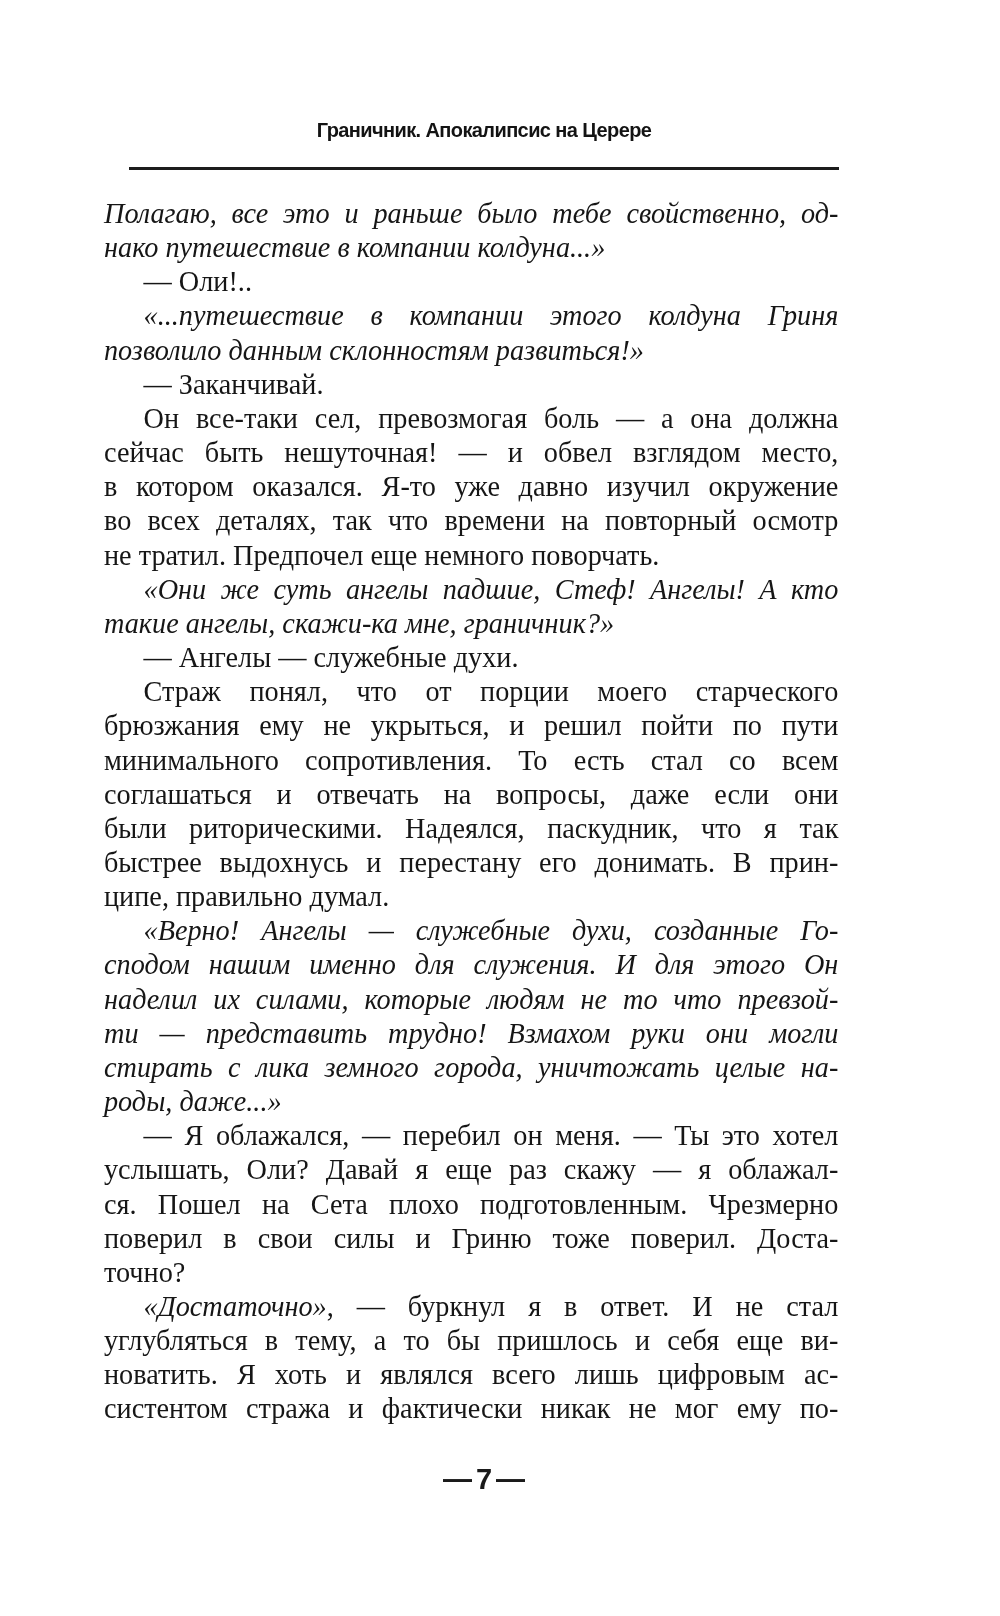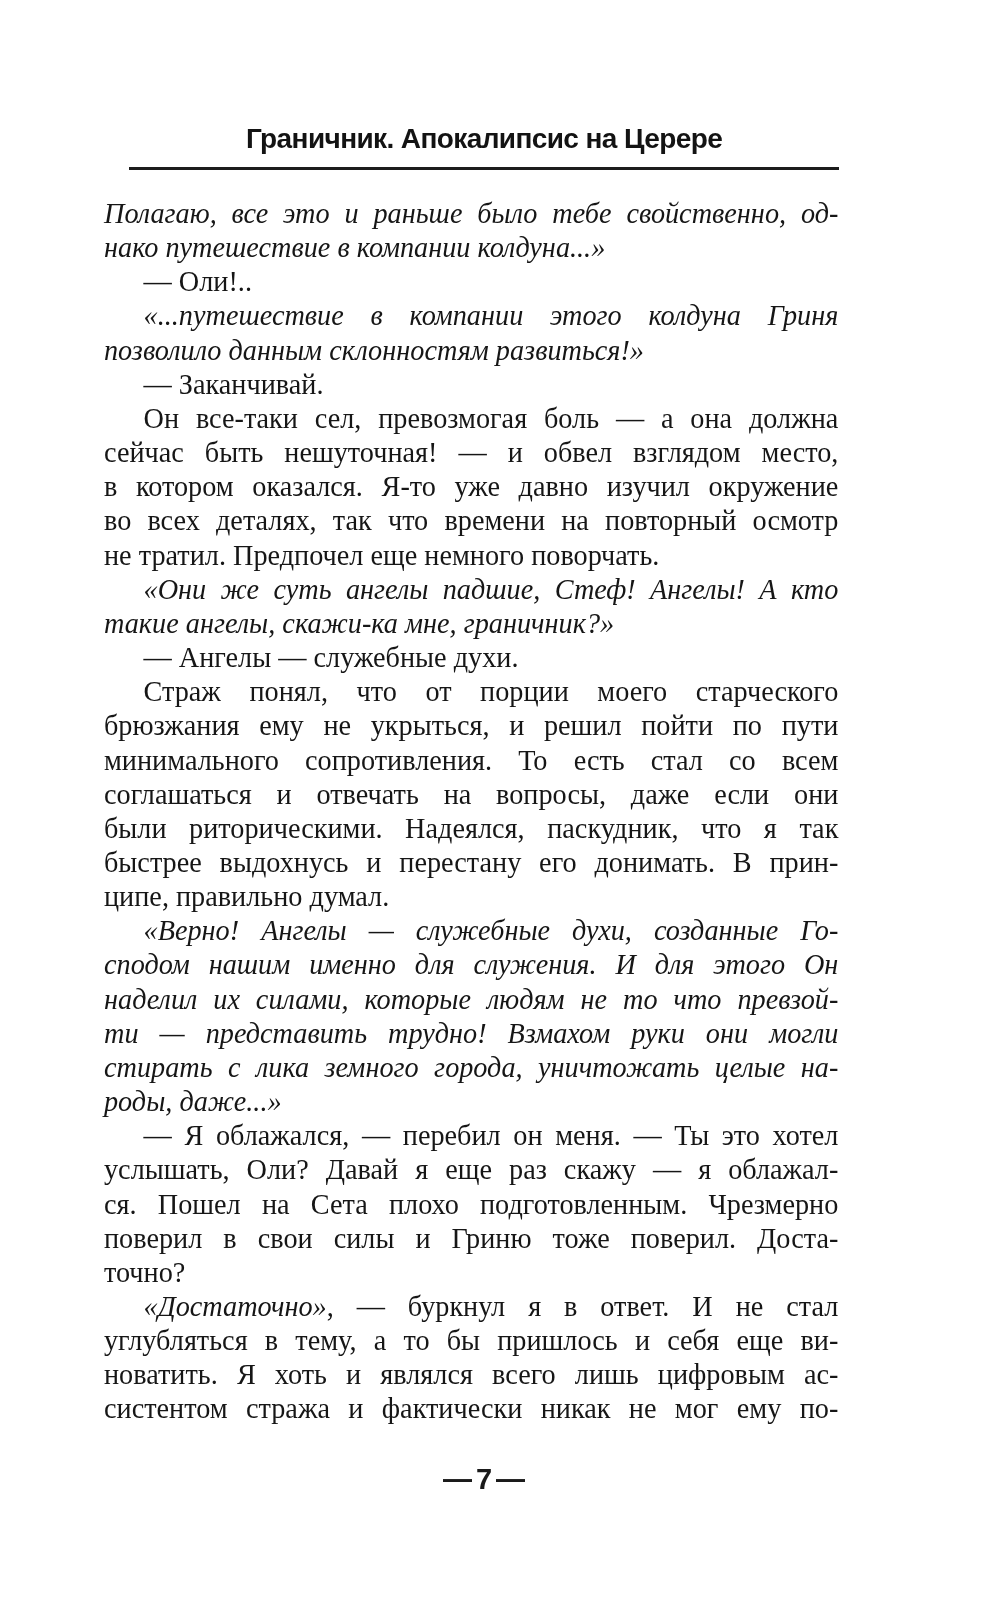--- a/index.html
+++ b/index.html
@@ -10,27 +10,27 @@
   .page {
     position: relative;
     width: 1000px;
     height: 1616px;
     background: #ffffff;
     color: #181818;
     overflow: hidden;
   }
   .running-head-title {
     position: absolute;
-    top: 125px;
+    top: 116px;
     left: 129px;
     width: 710px;
     text-align: center;
     font-family: "Liberation Sans", sans-serif;
     font-weight: bold;
-    font-size: 28px;
+    font-size: 20px;
     line-height: 28px;
     letter-spacing: -0.6px;
     color: #131313;
     white-space: nowrap;
   }
   .running-head-rule {
     position: absolute;
     top: 167px;
     left: 129px;
     width: 710px;

